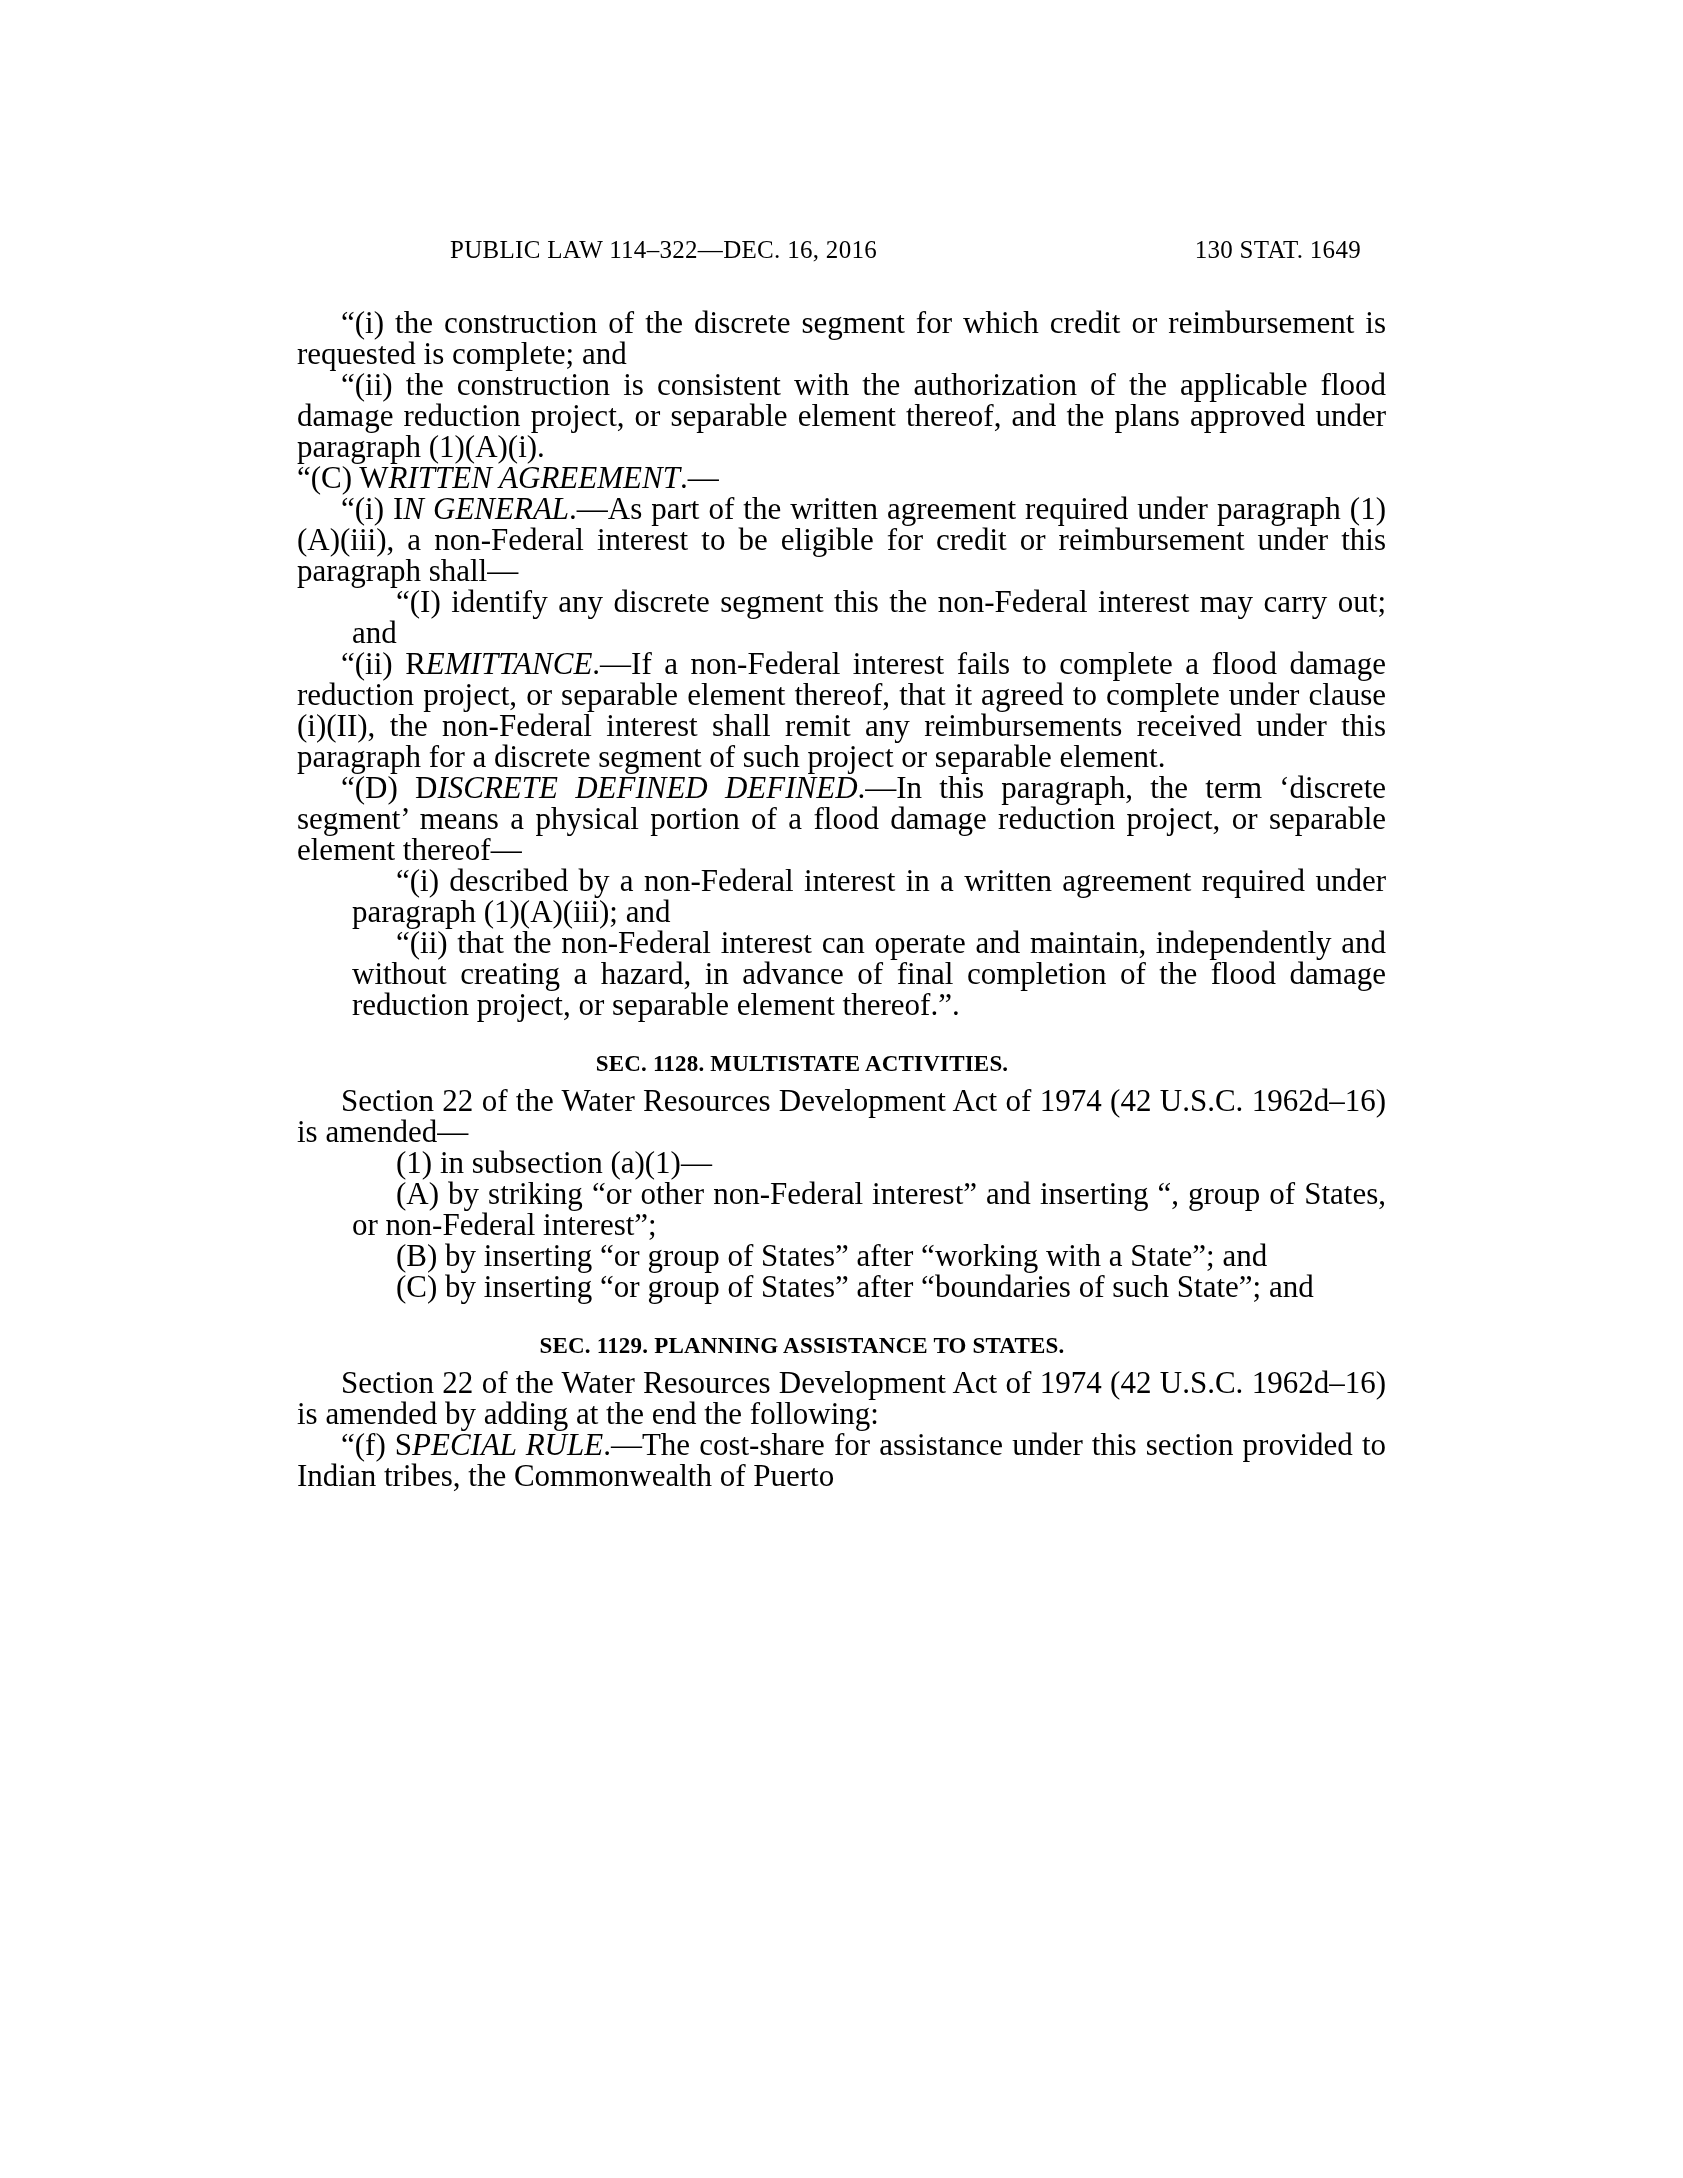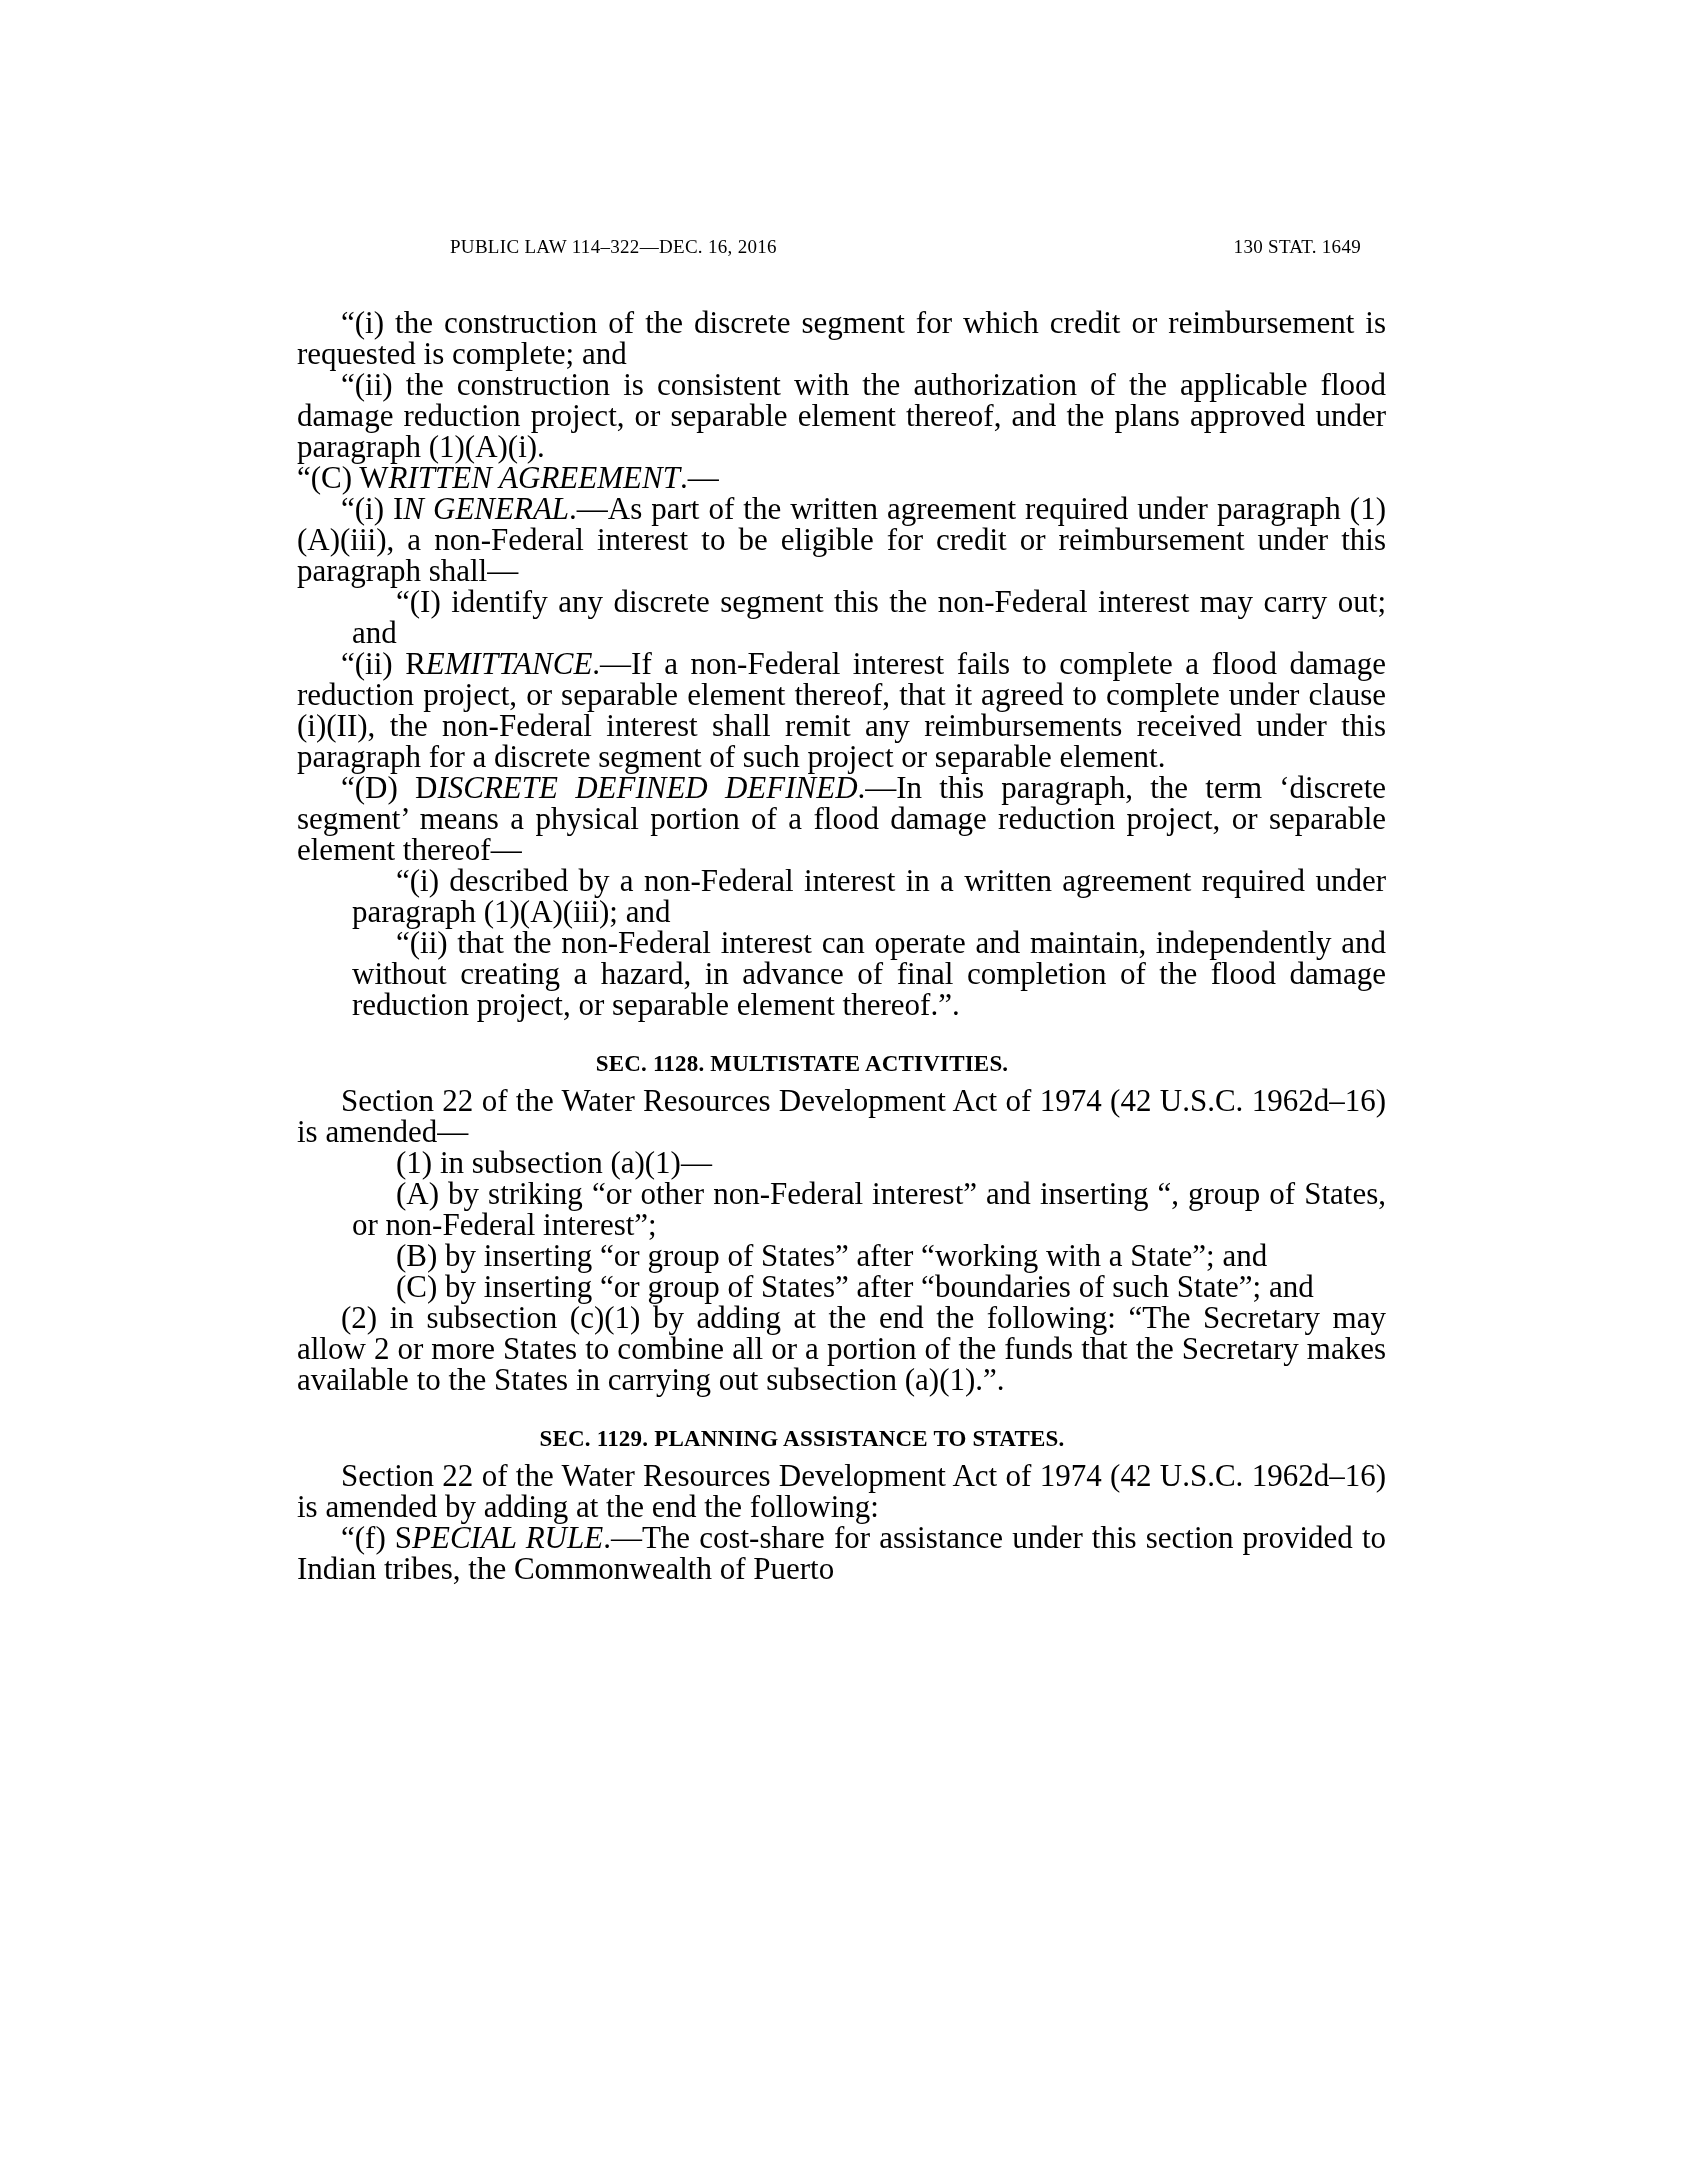--- a/index.html
+++ b/index.html
@@ -21,21 +21,21 @@
     padding: 0;
   }
   .header {
     position: absolute;
     top: 236px;
     left: 450px;
     width: 911px;
     display: flex;
     justify-content: space-between;
     align-items: baseline;
-    font-size: 19px;
+    font-size: 25px;
     letter-spacing: 0.3px;
   }
   .header .left {
     white-space: nowrap;
   }
   .header .right {
     white-space: nowrap;
   }
   .body-col {
     position: absolute;
@@ -108,21 +108,20 @@
     <p class="indent-1">Section 22 of the Water Resources Development Act of 1974 (42 U.S.C. 1962d–16) is amended—</p>
 
     <p class="indent-1 block-in-1">(1) in subsection (a)(1)—</p>
 
     <p class="indent-1 block-in-1">(A) by striking “or other non-Federal interest” and inserting “, group of States, or non-Federal interest”;</p>
 
     <p class="indent-1 block-in-1">(B) by inserting “or group of States” after “working with a State”; and</p>
 
     <p class="indent-1 block-in-1">(C) by inserting “or group of States” after “boundaries of such State”; and</p>
 
-    <p class="indent-1">(2) in subsection (c)(1) by adding at the end the following: “The Secretary may allow 2 or more States to combine all or a portion of the funds that the Secretary makes available to the States in carrying out subsection (a)(1).”.</p>
 
     <p class="sec-head">SEC. 1129. PLANNING ASSISTANCE TO STATES.</p>
 
     <p class="indent-1">Section 22 of the Water Resources Development Act of 1974 (42 U.S.C. 1962d–16) is amended by adding at the end the following:</p>
 
     <p class="indent-1"><span>“(f) S</span><span class="sc">PECIAL RULE</span><span>.—The cost-share for assistance under this section provided to Indian tribes, the Commonwealth of Puerto</span></p>
 
   </div>
 </div>
 

